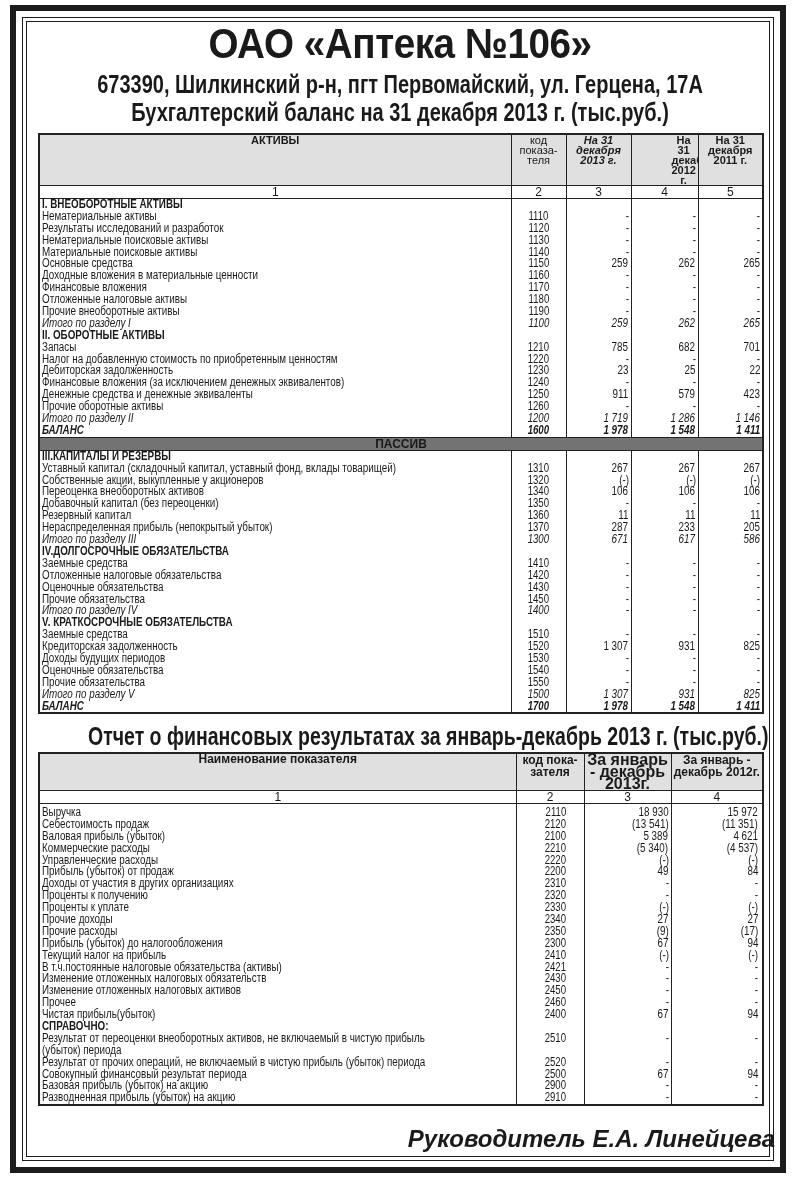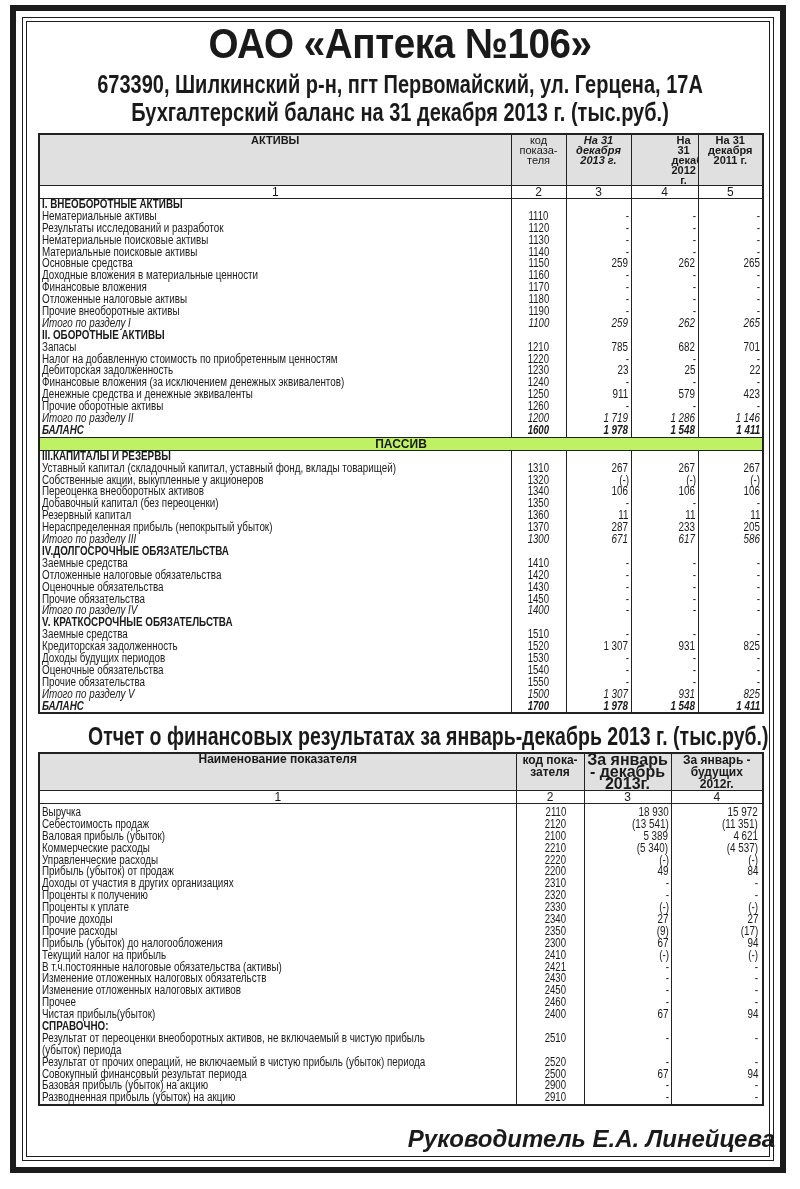--- a/index.html
+++ b/index.html
@@ -29,21 +29,21 @@
   .hdr th.num-h { font-weight: normal; }
   .colnum td { text-align: center; font-size: 12px; line-height: 12px; padding: 0; }
   .body td { border-top: none; border-bottom: none; vertical-align: top; }
   .cell-lines { font-size: 12px; line-height: 11.9px; }
   .cell-lines div { height: 11.9px; overflow: visible; white-space: nowrap; }
   .ttl { font-weight: bold; }
   .itl { font-style: italic; }
   .bal { font-weight: bold; font-style: italic; }
   .right { text-align: right; }
   .center { text-align: center; }
-  .pass-row td { background: #bef264; text-align: center; font-weight: bold; font-size: 12px;
+  .pass-row td { background: #737373; text-align: center; font-weight: bold; font-size: 12px;
                  line-height: 12px; padding: 0; border-top: 1px solid #222; border-bottom: 1px solid #222; }
   .lbl { display: inline-block; transform-origin: left; transform: scaleX(0.82); }
   .num { display: inline-block; transform-origin: right; transform: scaleX(0.82); }
   .code { display: inline-block; transform: scaleX(0.8); }
 </style>
 </head>
 <body>
 
 <div class="outer">
   <div class="inner">
@@ -325,21 +325,21 @@
     <col style="width:477px">
       <col style="width:68px">
       <col style="width:87px">
       <col style="width:92px">
   </colgroup>
   <tbody>
       <tr class="hdr" style="height:28px">
     <th style="font-size:12px;">Наименование показателя</th>
     <th style="white-space:normal;font-size:12px;line-height:12px;"><span>код пока-зателя</span></th>
     <th style="white-space:normal;font-size:16px;line-height:12px;"><span>За январь - декабрь 2013г.</span></th>
-    <th style="white-space:normal;font-size:12px;line-height:12px;"><span>За январь - будущих 2012г.</span></th>
+    <th style="white-space:normal;font-size:12px;line-height:12px;"><span>За январь - декабрь 2012г.</span></th>
   </tr>
   <tr class="colnum">
     <td>1</td>
     <td>2</td>
     <td>3</td>
     <td>4</td>
   </tr>
   <tr class="body">
     <td class="cell-lines" id="res-lbl" style="padding-top:3px;">
           <div class=""><span class="lbl">Выручка</span></div>

